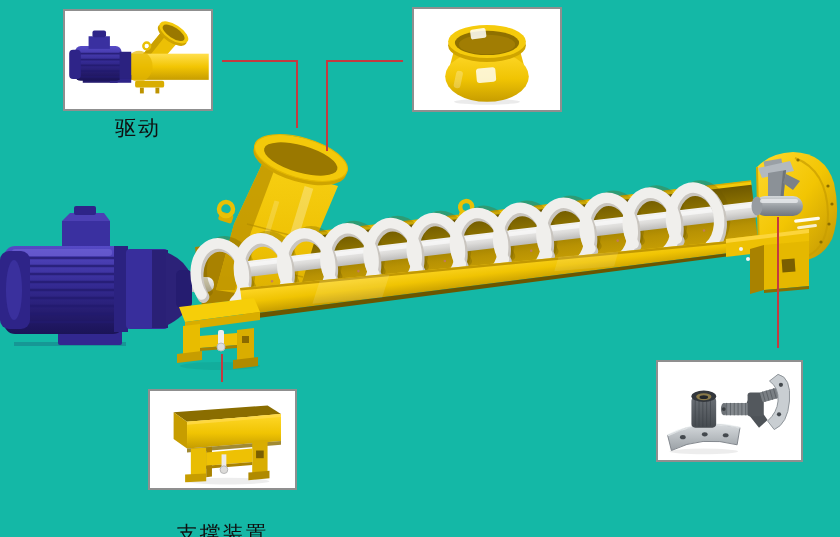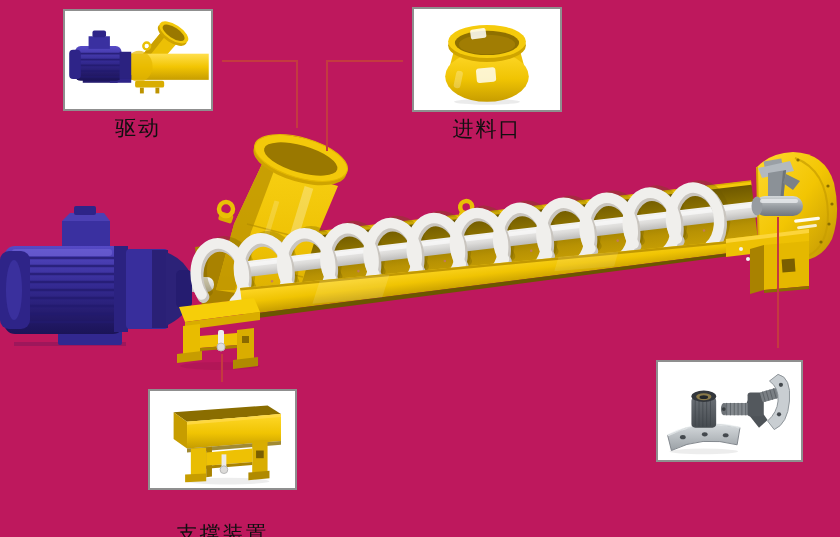--- a/index.html
+++ b/index.html
@@ -1,16 +1,16 @@
 <!DOCTYPE html>
 <html><head>
 <meta charset="utf-8">
 <style>
   html,body{margin:0;padding:0;background:#fff;}
-  .canvas{position:relative;width:840px;height:537px;background:#be185d;overflow:hidden;
+  .canvas{position:relative;width:840px;height:537px;background:#14b8a6;overflow:hidden;
           font-family:"DejaVu Sans",sans-serif;}
   .art{position:absolute;left:0;top:0;z-index:1;}
   .callout{position:absolute;z-index:2;background:#fff;border:2px solid #8f8f8f;box-sizing:border-box;}
   .callout svg{position:absolute;left:2px;top:2px;}
   .plabel{position:absolute;z-index:2;font-size:21px;font-weight:500;color:#101010;
           letter-spacing:2px;text-align:center;line-height:1.2;}
   .cline{position:absolute;z-index:3;background:#c43a40;}
 </style>
 </head>
 <body>
@@ -342,21 +342,20 @@
         <rect x="106" y="26" width="22" height="11" rx="2" fill="#7a7f84"></rect>
         <path d="M109,26 v11 M113,26 v11 M117,26 v11 M121,26 v11 M125,26 v11" stroke="#5d6267" stroke-width="1"></path>
       </g>
       <path d="M124,10 Q138,13 136,38 Q134,62 120,68 L113,59 Q123,50 124,38 Q125,24 115,17 Z" fill="#c9ced2" stroke="#8b9197" stroke-width="1"></path>
       <circle cx="127" cy="21" r="2.2" fill="#44494e"></circle>
         <circle cx="125" cy="52" r="2.2" fill="#44494e"></circle>
     </svg>
   </div>
 
   <div class="plabel" style="left:63px;top:116px;width:150px">驱动</div>
-  <div class="plabel" style="left:412px;top:117px;width:150px">进料口</div>
   <div class="plabel" style="left:148px;top:522px;width:149px">支撑装置</div>
 
   <div class="cline" style="left:222px;top:60px;width:76px;height:2px"></div>
   <div class="cline" style="left:296px;top:60px;width:2px;height:68px"></div>
   <div class="cline" style="left:326px;top:60px;width:77px;height:2px"></div>
   <div class="cline" style="left:326px;top:60px;width:2px;height:91px"></div>
   <div class="cline" style="left:221px;top:354px;width:2px;height:28px"></div>
   <div class="cline" style="left:777px;top:217px;width:2px;height:131px"></div>
 </div>
 

